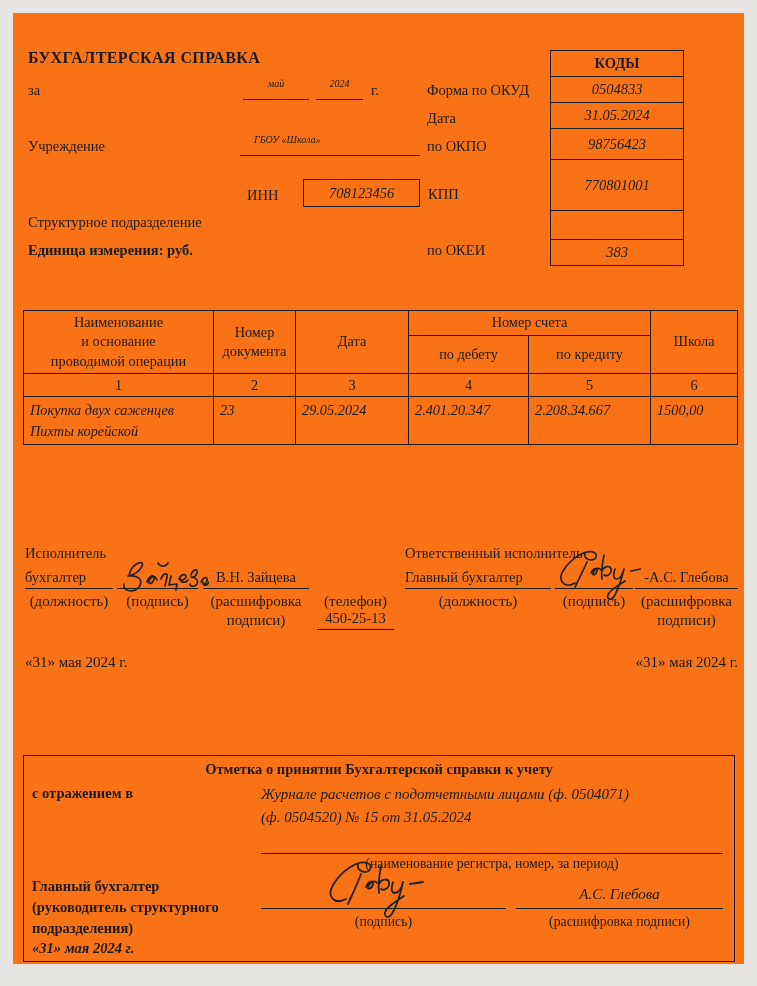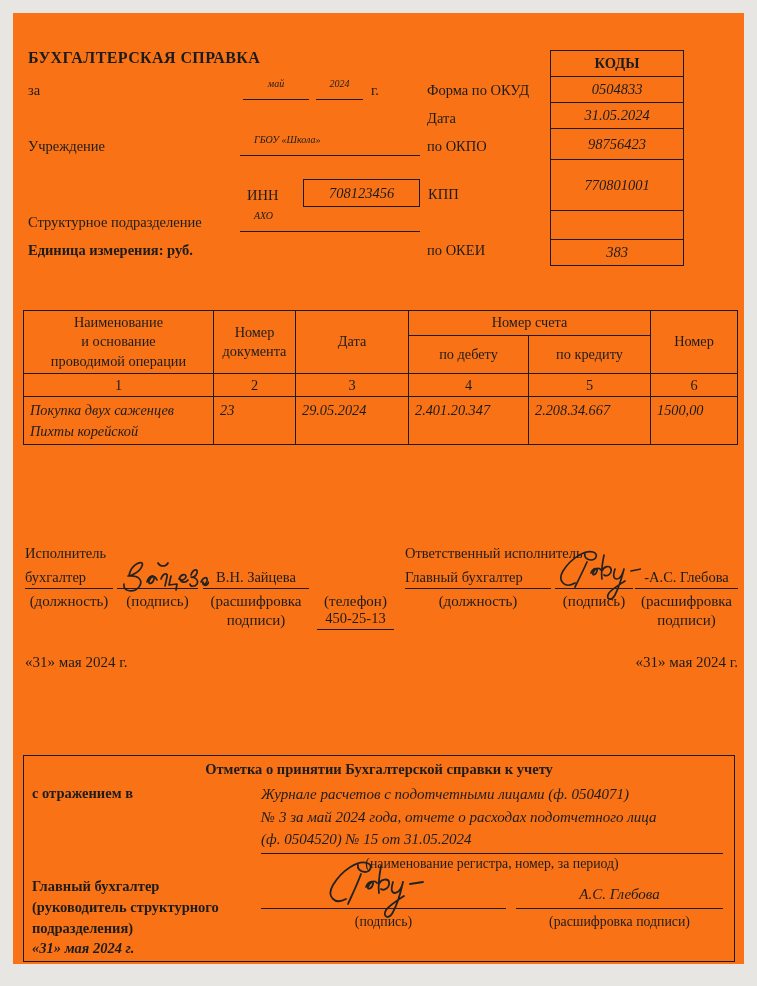--- a/index.html
+++ b/index.html
@@ -73,23 +73,20 @@
     <span class="val" style="padding-left:14px;">ГБОУ «Школа»</span>
   </div>
 
   <div class="abs t" style="left:234px;top:173px;">ИНН</div>
   <div class="abs" style="left:290px;top:166px;width:115px;height:26px;border:1.6px solid #1c1c1c;
        display:flex;align-items:center;justify-content:center;">
     <span class="i" style="font-size:14.5px;">708123456</span>
   </div>
 
   <div class="abs t" style="left:15px;top:200px;">Структурное подразделение</div>
-  <div class="abs uline fill-line" style="left:227px;top:197px;width:180px;">
-    <span class="val" style="padding-left:14px;">АХО</span>
-  </div>
 
   <div class="abs t" style="left:15px;top:228px;font-weight:bold;">Единица измерения: руб.</div>
 
   <div class="abs codes" style="left:537px;top:37px;">
     <div class="row b" style="height:25px;">КОДЫ</div>
     <div class="row i" style="height:25px;">0504833</div>
     <div class="row i" style="height:25px;">31.05.2024</div>
     <div class="row i" style="height:30px;">98756423</div>
     <div class="row i" style="height:50px;">770801001</div>
     <div class="row" style="height:28px;"></div>
@@ -108,21 +105,21 @@
     <tbody>
         <tr style="height:25px;">
       <td class="hd" rowspan="2">
         <div>Наименование</div>
         <div>и основание</div>
         <div>проводимой операции</div>
       </td>
       <td class="hd" rowspan="2">Номер документа</td>
       <td class="hd" rowspan="2">Дата</td>
       <td class="hd" colspan="2">Номер счета</td>
-      <td class="hd" rowspan="2">Номер</td>
+      <td class="hd" rowspan="2">Школа</td>
     </tr>
     <tr style="height:38px;">
       <td class="hd">по дебету</td>
       <td class="hd">по кредиту</td>
     </tr>
     <tr style="height:20px;">
       <td class="num">1</td>
       <td class="num">2</td>
       <td class="num">3</td>
       <td class="num">4</td>
@@ -199,21 +196,20 @@
   <div class="abs accept" style="left:10px;top:742px;width:710px;height:205px;">
 
     <div class="abs b ctr" style="left:0;top:5px;width:100%;font-size:14.5px;">Отметка о принятии Бухгалтерской справки к учету</div>
 
     <div class="abs b" style="left:8px;top:27px;font-size:14.5px;line-height:21px;">
       <div>с отражением в</div>
     </div>
 
     <div class="abs i" style="left:237px;top:27px;width:462px;font-size:15px;line-height:22.5px;">
       <div>Журнале расчетов с подотчетными лицами (ф. 0504071)</div>
-      <div>№ 3 за май 2024 года, отчете о расходах подотчетного лица</div>
       <div>(ф. 0504520) № 15 от 31.05.2024</div>
     </div>
 
     <div class="abs thin-line" style="left:237px;top:97px;width:462px;"></div>
     <div class="abs ctr" style="left:237px;top:100px;width:462px;font-size:13.8px;">(наименование регистра, номер, за период)</div>
 
     <div class="abs b" style="left:8px;top:120px;font-size:14.5px;line-height:21px;">
       <div>Главный бухгалтер</div>
       <div>(руководитель структурного</div>
       <div>подразделения)</div>

